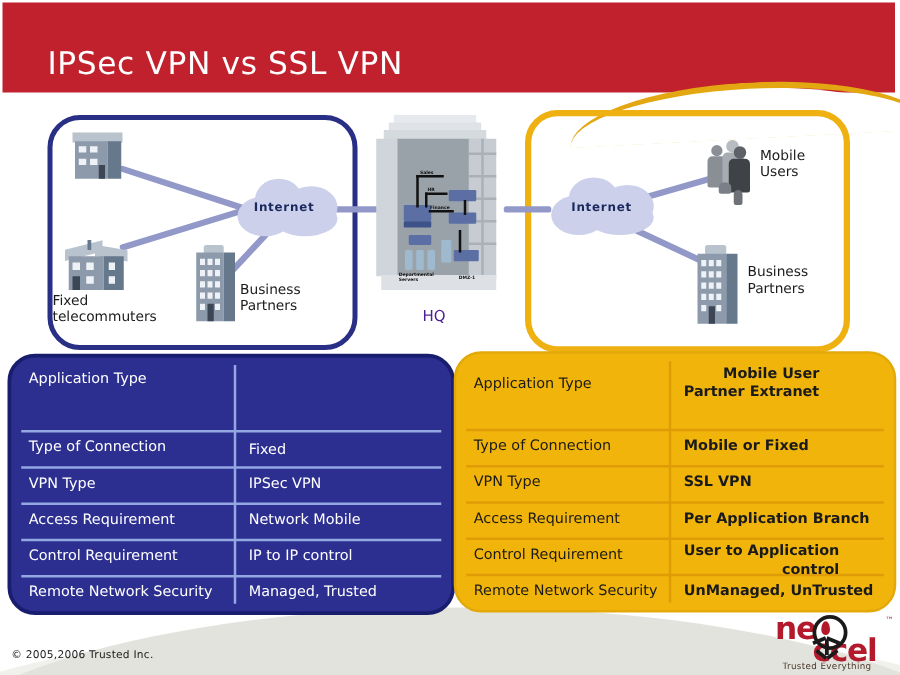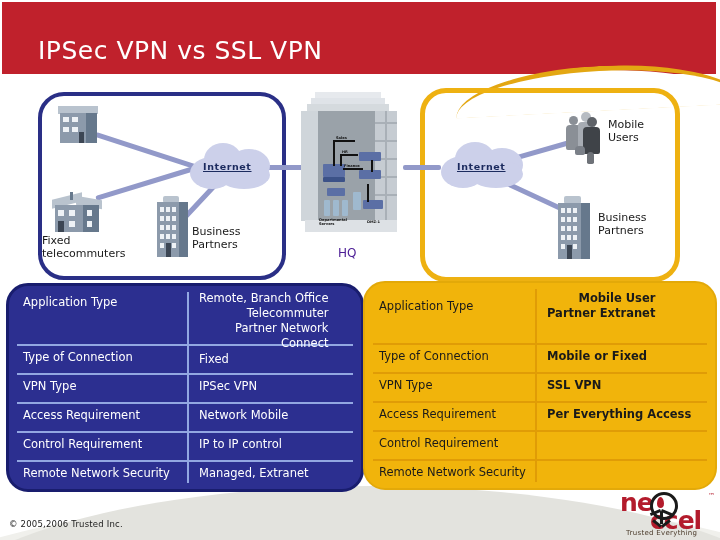--- a/index.html
+++ b/index.html
@@ -27,21 +27,21 @@
 
   
   .panel{position:absolute;border-radius:26px;background:transparent;}
   .panel-blue{left:38px;top:92px;width:240px;height:180px;border:4px solid #2a2f86;}
   .panel-gold{left:420px;top:88px;width:250px;height:184px;border:5px solid #eeb111;}
 
   
   .cloud{position:absolute;}
   .cloud .c-body{position:absolute;background:#ccd0ea;border-radius:50%;}
   .cloud-label{position:absolute;font-size:9.5px;font-weight:bold;color:#1b2a5e;
-               letter-spacing:.6px;white-space:nowrap;z-index:4;text-decoration:underline;}
+               letter-spacing:.6px;white-space:nowrap;z-index:4;}
 
   .link{position:absolute;background:#9299c9;height:5px;transform-origin:0 50%;border-radius:2px;}
 
   .dlabel{position:absolute;font-size:11px;color:#1a1a1a;line-height:13px;white-space:nowrap;}
 
   
   .bldg{position:absolute;}
   .bwall{position:absolute;background:#8c9aab;}
   .bwall-d{position:absolute;background:#66788c;}
   .broof{position:absolute;background:#b9c3ce;}
@@ -277,55 +277,54 @@
 
   <div class="tbl tbl-blue">
     <div class="vline"></div>
     <div class="rowline" style="top:58px;"></div>
     <div class="rowline" style="top:87px;"></div>
     <div class="rowline" style="top:116px;"></div>
     <div class="rowline" style="top:145px;"></div>
     <div class="rowline" style="top:174px;"></div>
 
     <div class="cell k" style="top:9px;">Application Type</div>
-    <div class="cell v" style="top:5px;">Remote, Branch Office
-Telecommuter
-Partner Network
-Connect</div>
     <div class="cell k" style="top:64px;">Type of Connection</div>
     <div class="cell v" style="top:66px;">Fixed</div>
     <div class="cell k" style="top:93px;">VPN Type</div>
     <div class="cell v" style="top:93px;">IPSec VPN</div>
     <div class="cell k" style="top:122px;">Access Requirement</div>
     <div class="cell v" style="top:122px;">Network Mobile</div>
     <div class="cell k" style="top:151px;">Control Requirement</div>
     <div class="cell v" style="top:151px;">IP to IP control</div>
     <div class="cell k" style="top:180px;">Remote Network Security</div>
-    <div class="cell v" style="top:180px;">Managed, Extranet</div>
+    <div class="cell v" style="top:180px;">Managed, Trusted</div>
   </div>
 
   <div class="tbl tbl-gold">
     <div class="vline"></div>
     <div class="rowline" style="top:60px;"></div>
     <div class="rowline" style="top:89px;"></div>
     <div class="rowline" style="top:118px;"></div>
     <div class="rowline" style="top:147px;"></div>
     <div class="rowline" style="top:176px;"></div>
 
     <div class="cell k" style="top:16px;">Application Type</div>
     <div class="cell v" style="top:8px;">Mobile User
 Partner Extranet</div>
     <div class="cell k" style="top:66px;">Type of Connection</div>
     <div class="cell v" style="top:66px;">Mobile or Fixed</div>
     <div class="cell k" style="top:95px;">VPN Type</div>
     <div class="cell v" style="top:95px;">SSL VPN</div>
     <div class="cell k" style="top:124px;">Access Requirement</div>
-    <div class="cell v" style="top:124px;">Per Everything Access</div>
+    <div class="cell v" style="top:124px;">Per Application Branch</div>
     <div class="cell k" style="top:153px;">Control Requirement</div>
+    <div class="cell v" style="top:150px;">User to Application
+control</div>
     <div class="cell k" style="top:182px;">Remote Network Security</div>
+    <div class="cell v" style="top:182px;">UnManaged, UnTrusted</div>
   </div>
 
   <div class="copyright">© 2005,2006 Trusted Inc.</div>
 
   <div class="logo">
     <div class="logo-ne">ne</div>
     <div class="logo-ccel">ccel</div>
     <div class="logo-tm">™</div>
     <div class="logo-fig">
       <div class="lf-ring"></div>

